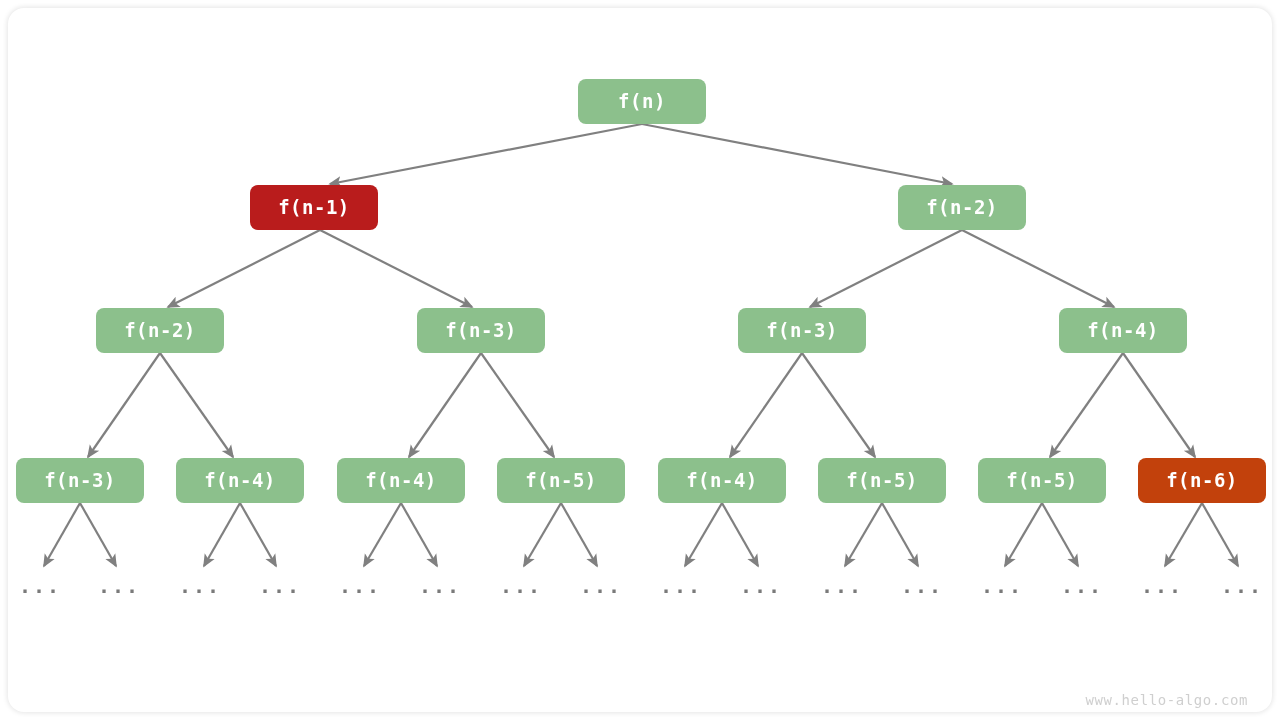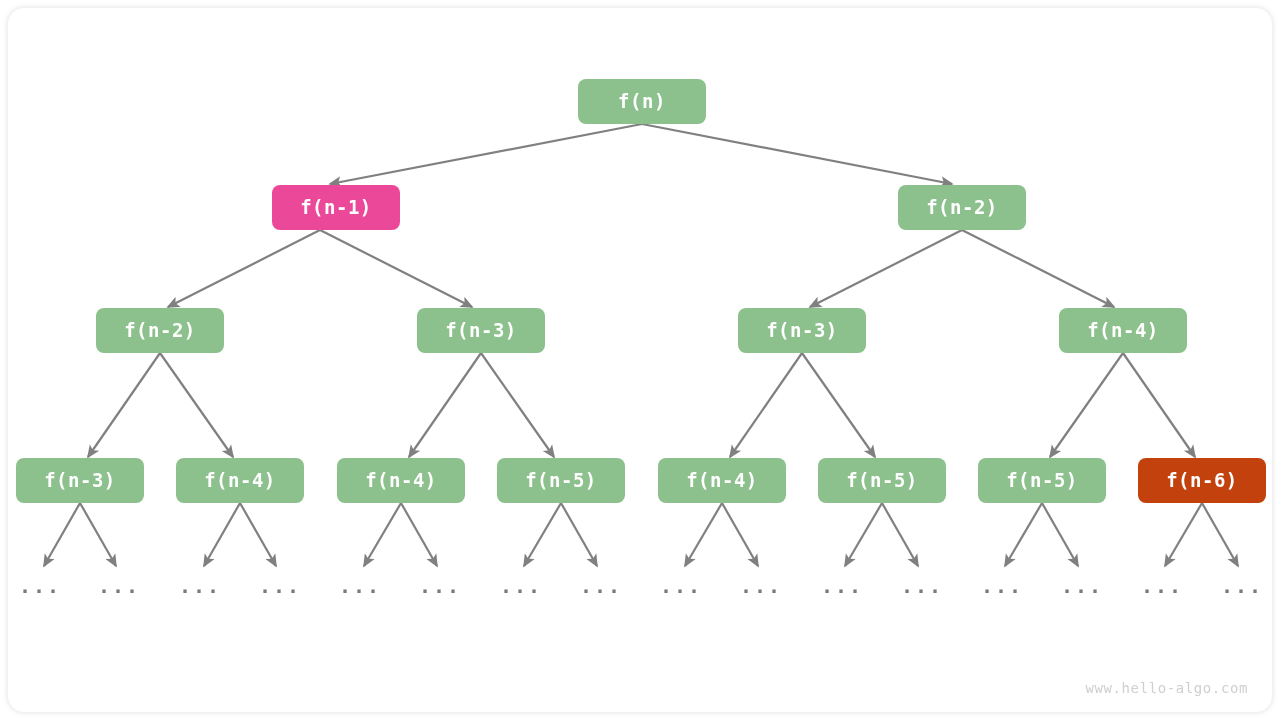--- a/index.html
+++ b/index.html
@@ -54,21 +54,21 @@
     font-size: 20px;
     font-weight: bold;
     letter-spacing: 2px;
     line-height: 1;
     transform: translate(-50%, -50%);
     white-space: nowrap;
   }
   .watermark {
     position: absolute;
     right: 32px;
-    bottom: 24px;
+    bottom: 12px;
     color: #cfcfcf;
     font-size: 14px;
     letter-spacing: 0.6px;
     font-family: "DejaVu Sans Mono", "Liberation Mono", monospace;
   }
 </style>
 </head>
 <body>
 
 <div id="canvas">
@@ -109,21 +109,21 @@
         <line x1="882" y1="503" x2="918" y2="566" stroke="#808080" stroke-width="2.2" marker-end="url(#arrowhead)"></line>
         <line x1="1042" y1="503" x2="1005" y2="566" stroke="#808080" stroke-width="2.2" marker-end="url(#arrowhead)"></line>
         <line x1="1042" y1="503" x2="1078" y2="566" stroke="#808080" stroke-width="2.2" marker-end="url(#arrowhead)"></line>
         <line x1="1202" y1="503" x2="1165" y2="566" stroke="#808080" stroke-width="2.2" marker-end="url(#arrowhead)"></line>
         <line x1="1202" y1="503" x2="1238" y2="566" stroke="#808080" stroke-width="2.2" marker-end="url(#arrowhead)"></line>
       </g>
   </svg>
 
   <div id="node-layer">
       <div class="node" style="left: 578px; top: 78.5px; width: 128px; height: 45px; background: rgb(140, 192, 140); color: rgb(255, 255, 255);">f(n)</div>
-      <div class="node" style="left: 272px; top: 184.5px; width: 128px; height: 45px; background: #ec4899; color: rgb(255, 255, 255);">f(n-1)</div>
+      <div class="node" style="left: 250px; top: 184.5px; width: 128px; height: 45px; background: #b91c1c; color: rgb(255, 255, 255);">f(n-1)</div>
       <div class="node" style="left: 898px; top: 184.5px; width: 128px; height: 45px; background: rgb(140, 192, 140); color: rgb(255, 255, 255);">f(n-2)</div>
       <div class="node" style="left: 96px; top: 307.5px; width: 128px; height: 45px; background: rgb(140, 192, 140); color: rgb(255, 255, 255);">f(n-2)</div>
       <div class="node" style="left: 417px; top: 307.5px; width: 128px; height: 45px; background: rgb(140, 192, 140); color: rgb(255, 255, 255);">f(n-3)</div>
       <div class="node" style="left: 738px; top: 307.5px; width: 128px; height: 45px; background: rgb(140, 192, 140); color: rgb(255, 255, 255);">f(n-3)</div>
       <div class="node" style="left: 1059px; top: 307.5px; width: 128px; height: 45px; background: rgb(140, 192, 140); color: rgb(255, 255, 255);">f(n-4)</div>
       <div class="node" style="left: 16px; top: 457.5px; width: 128px; height: 45px; background: rgb(140, 192, 140); color: rgb(255, 255, 255);">f(n-3)</div>
       <div class="node" style="left: 176px; top: 457.5px; width: 128px; height: 45px; background: rgb(140, 192, 140); color: rgb(255, 255, 255);">f(n-4)</div>
       <div class="node" style="left: 337px; top: 457.5px; width: 128px; height: 45px; background: rgb(140, 192, 140); color: rgb(255, 255, 255);">f(n-4)</div>
       <div class="node" style="left: 497px; top: 457.5px; width: 128px; height: 45px; background: rgb(140, 192, 140); color: rgb(255, 255, 255);">f(n-5)</div>
       <div class="node" style="left: 658px; top: 457.5px; width: 128px; height: 45px; background: rgb(140, 192, 140); color: rgb(255, 255, 255);">f(n-4)</div>

